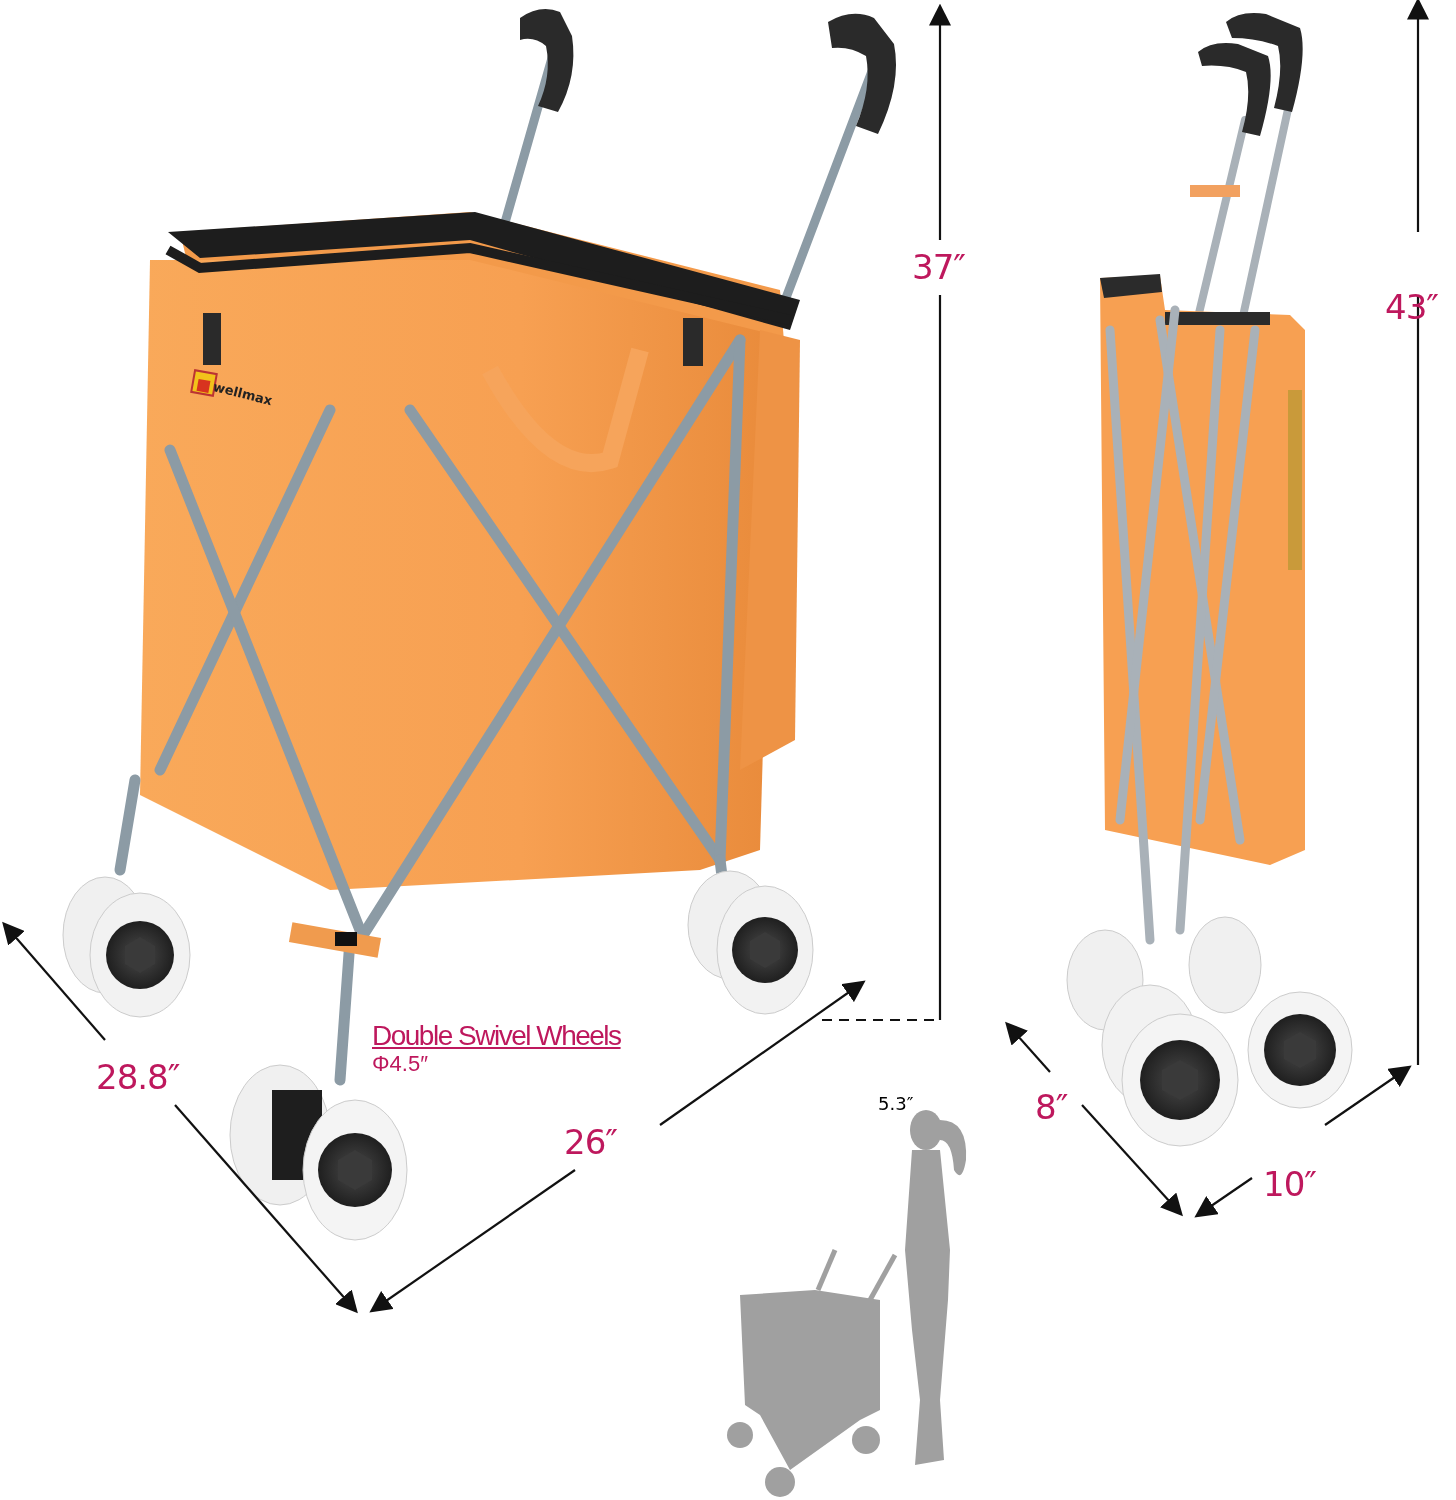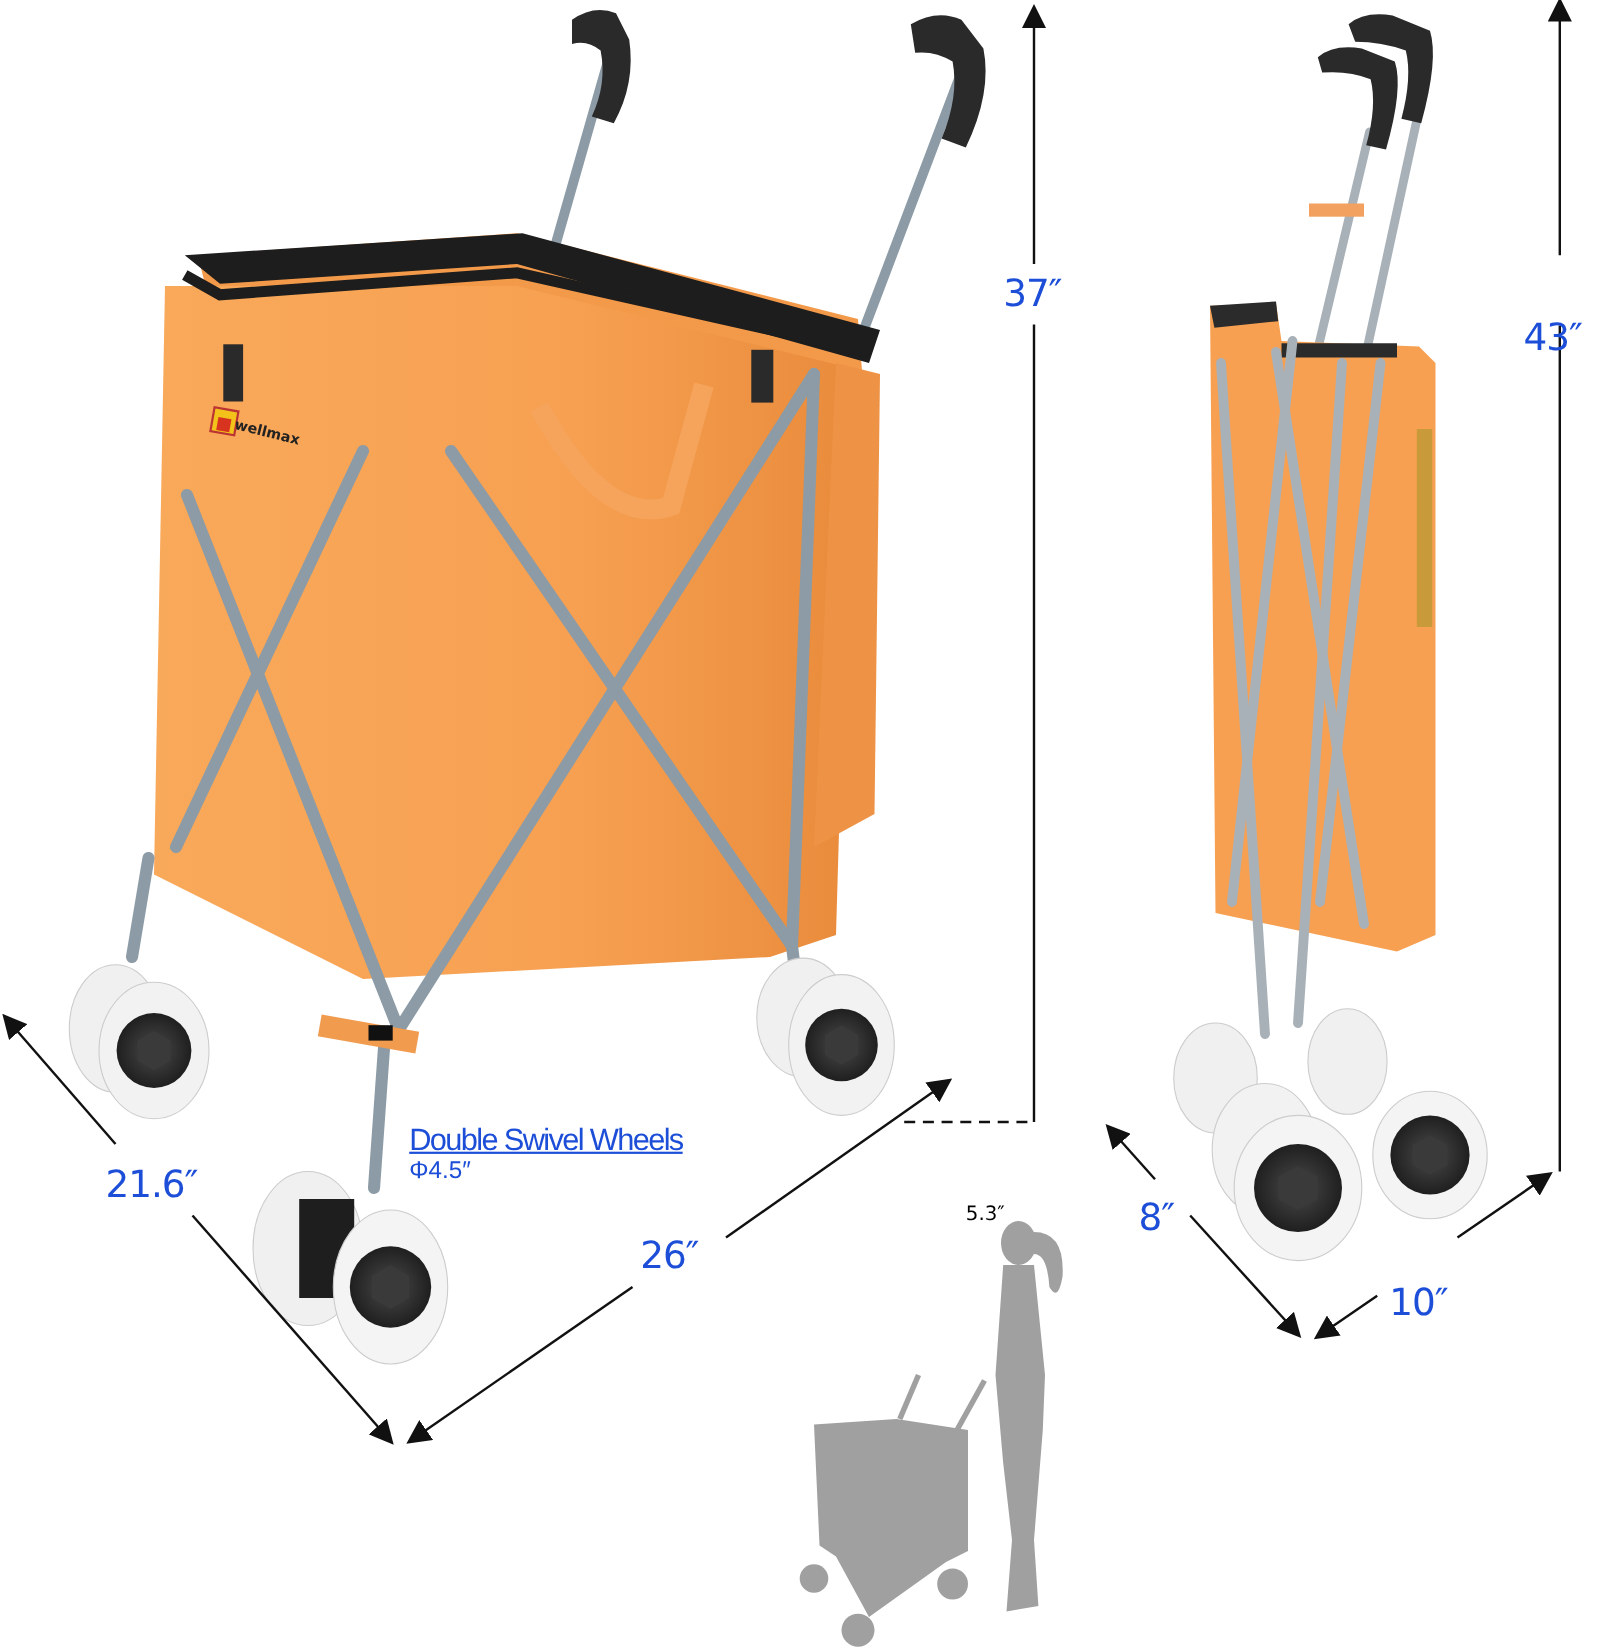--- a/index.html
+++ b/index.html
@@ -1,19 +1,19 @@
 <!DOCTYPE html>
 <html><head>
   <meta charset="utf-8">
   <style>
     html, body { margin: 0; padding: 0; background: #ffffff; }
     body { width: 1456px; height: 1500px; position: relative; overflow: hidden;
            font-family: "Liberation Sans", sans-serif; }
     .stage { position: absolute; left: 0; top: 0; width: 1456px; height: 1500px; }
-    .label { position: absolute; color: #1d4ed8; line-height: 1; white-space: nowrap;
+    .label { position: absolute; color: #be185d; line-height: 1; white-space: nowrap;
              font-family: "DejaVu Sans", sans-serif; }
     .dim { font-size: 34px; letter-spacing: -1px; }
     .wheel-title { font-size: 28px; letter-spacing: -1.5px; font-family: "Liberation Sans", sans-serif; text-decoration: underline; }
     .wheel-size { font-size: 22px; font-family: "Liberation Sans", sans-serif; }
     .person-h { font-size: 18px; color: #000000; }
     .brand { font-size: 13px; font-weight: bold; color: #222; transform: rotate(14deg); transform-origin: left top; }
     svg { position: absolute; left: 0; top: 0; }
   </style>
 </head>
 <body>
@@ -174,22 +174,22 @@
       <line x1="1082" y1="1105" x2="1180" y2="1213" marker-end="url(#arr)"></line>
 
       <line x1="1325" y1="1125" x2="1408" y2="1068" marker-end="url(#arr)"></line>
       <line x1="1252" y1="1178" x2="1198" y2="1215" marker-end="url(#arr)"></line>
     </g>
   </svg>
 
   <div class="label brand" style="left:215px; top:380px;">wellmax</div>
 
   <div class="label dim" style="left:912px; top:250px;">37″</div>
-  <div class="label dim" style="left:582px; top:1125px;">26″</div>
-  <div class="label dim" style="left:96px; top:1060px;">21.6″</div>
+  <div class="label dim" style="left:564px; top:1125px;">26″</div>
+  <div class="label dim" style="left:96px; top:1060px;">28.8″</div>
 
   <div class="label wheel-title" style="left:372px; top:1022px;">Double Swivel  Wheels</div>
   <div class="label wheel-size" style="left:372px; top:1053px;">Φ4.5″</div>
 
   <div class="label dim" style="left:1385px; top:250px;margin-top:40px;">43″</div>
   <div class="label dim" style="left:1263px; top:1145px;margin-top:22px;">10″</div>
   <div class="label dim" style="left:1035px; top:1090px;">8″</div>
 
   <div class="label person-h" style="left:878px; top:1095px;">5.3″</div>
 </div>

